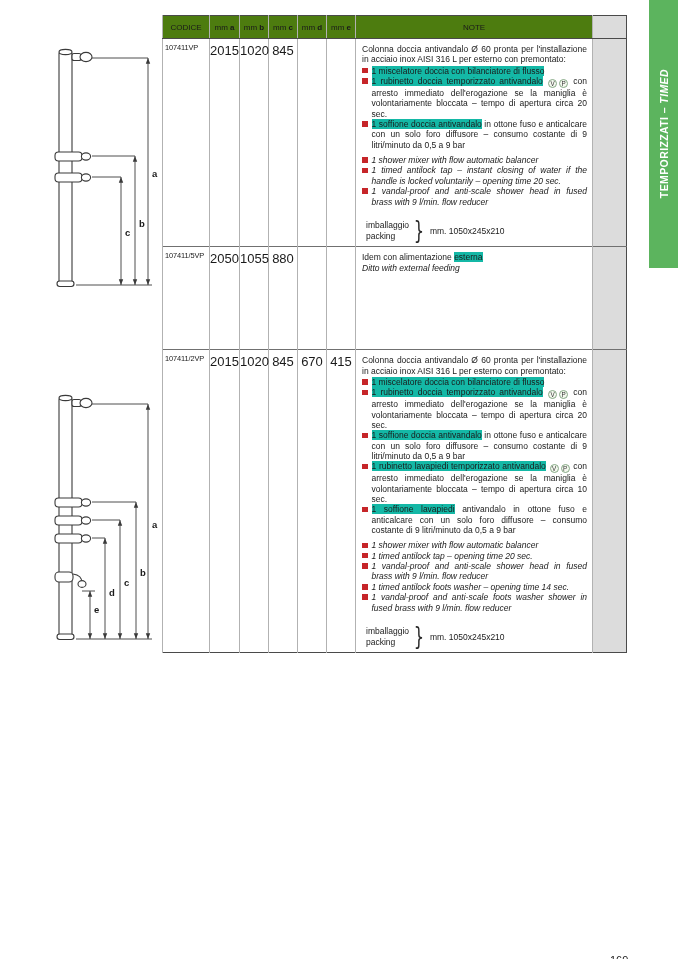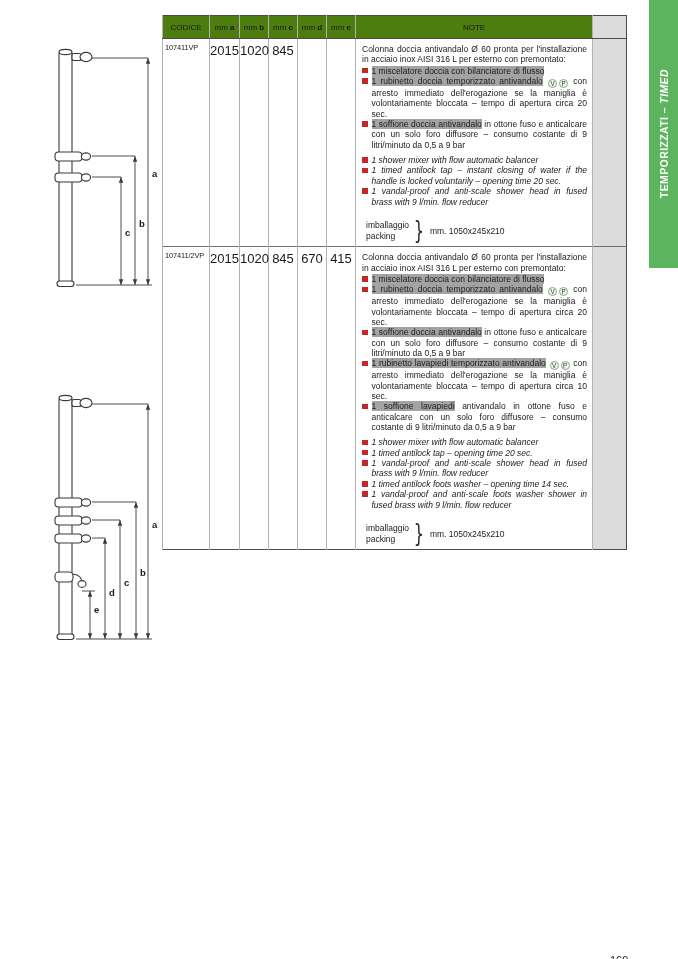--- a/index.html
+++ b/index.html
@@ -24,21 +24,21 @@
   tbody td{border-top:1px solid #707070;}
   td.graycol,th.graycol{background:#dcdcdc;}
   tr.r0 td{height:194px;} tr.r1 td{height:97px;} tr.r2 td{height:287px;} tr.r3 td{height:93px;}
   td.codice{font-size:7.4px;padding:4px 1px 0 2px;letter-spacing:-.1px;}
   td.num{font-size:13px;text-align:center;padding-top:4px;}
   td.note{font-size:8.5px;line-height:1.22;padding:5px 5px 0 6px;text-align:justify;}
   .intro{margin-bottom:1px;}
   .bullet{display:flex;}
   .sq{flex:0 0 auto;width:5.5px;height:5.5px;background:#c62529;margin:2.2px 4px 0 0;}
   .btext{flex:1;}
-  .hl{background:#a3a3a3;}
+  .hl{background:#14b8a6;}
   .bullets-en{margin-top:5px;}
   .bullets-en .btext{font-style:italic;}
   .circle{display:inline-flex;align-items:center;justify-content:center;width:9px;height:9px;
           border:1px solid #86a886;border-radius:50%;font-size:6.3px;font-style:normal;
           background:#f3f8ee;color:#333;margin:0 1px;vertical-align:-1.5px;box-sizing:border-box;}
   .packing{display:flex;align-items:center;margin:9px 0 0 4px;text-align:left;}
   .pack-labels{line-height:1.35;}
   .pack-labels .en{}
   .brace{font-size:25px;font-weight:normal;margin:0 3px 0 2px;display:inline-block;
          transform:scaleX(.65);font-family:"DejaVu Sans",sans-serif;color:#2a2a2a;}
@@ -199,20 +199,35 @@
               <div class="pack-labels">
                 <div>imballaggio</div>
                 <div class="en">packing</div>
               </div>
               <span class="brace">}</span>
               <span class="dims">mm. 1050x245x210</span>
             </div>
           </td>
           <td class="graycol"></td>
         </tr>
+        <tr class="r1">
+          <td class="codice">107411/5VP</td>
+          <td class="num">2050</td>
+          <td class="num">1055</td>
+          <td class="num">880</td>
+          <td class="num"></td>
+          <td class="num"></td>
+          <td class="note">
+            <div class="simple-note">
+              <div><span>Idem con alimentazione </span><span class="hl">esterna</span></div>
+              <div class="en">Ditto with external feeding</div>
+            </div>
+          </td>
+          <td class="graycol"></td>
+        </tr>
         <tr class="r2">
           <td class="codice">107411/2VP</td>
           <td class="num">2015</td>
           <td class="num">1020</td>
           <td class="num">845</td>
           <td class="num">670</td>
           <td class="num">415</td>
           <td class="note">
             <div class="intro">Colonna doccia antivandalo Ø 60 pronta per l'installazione in acciaio inox AISI 316 L per esterno con premontato:</div>
             <div class="bullets-it">

